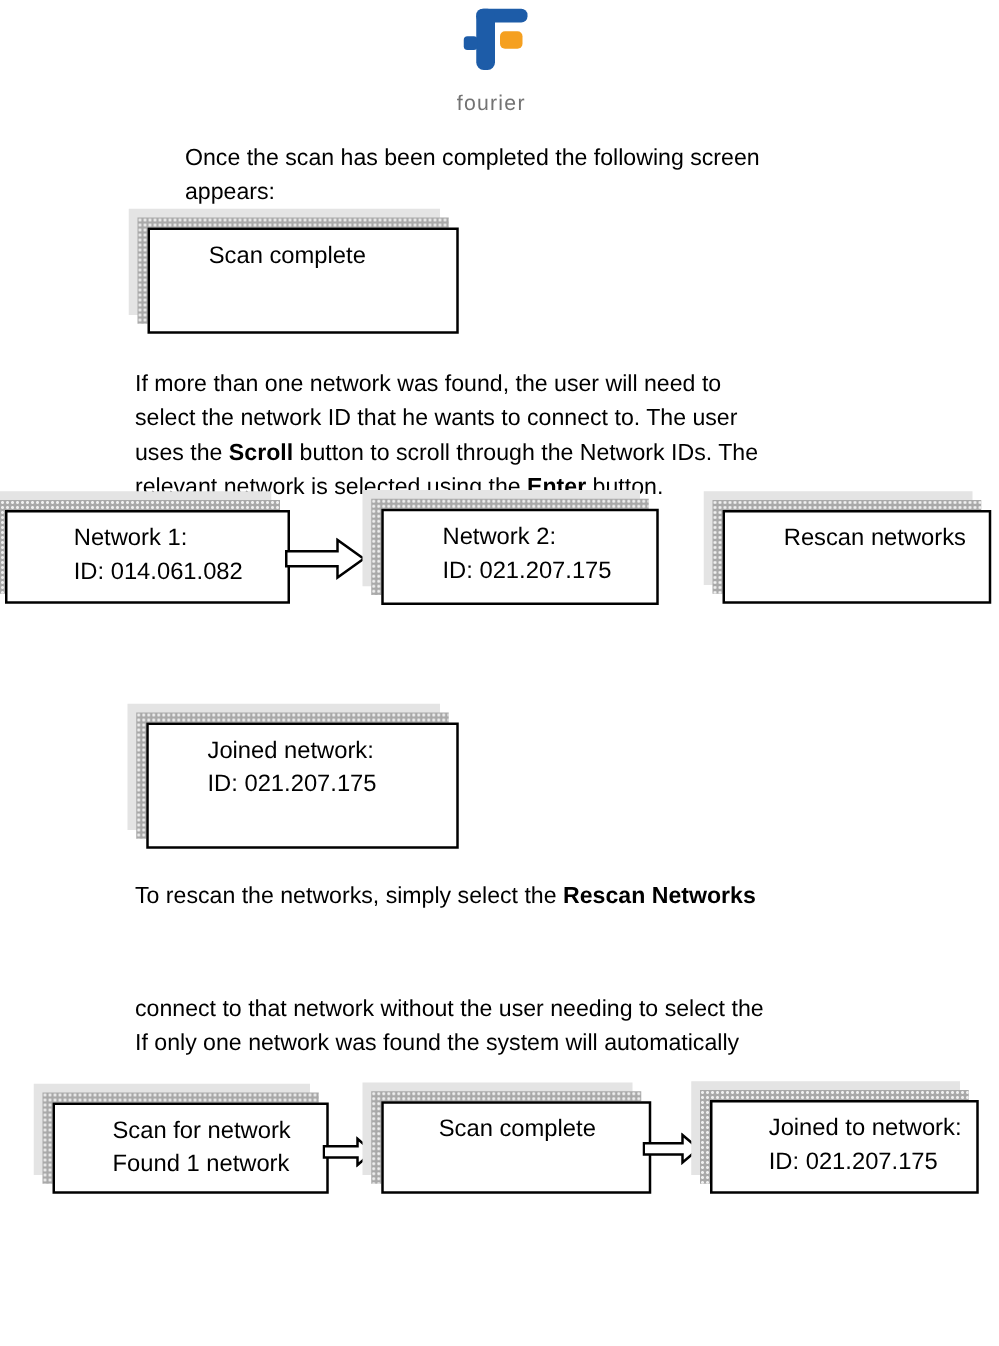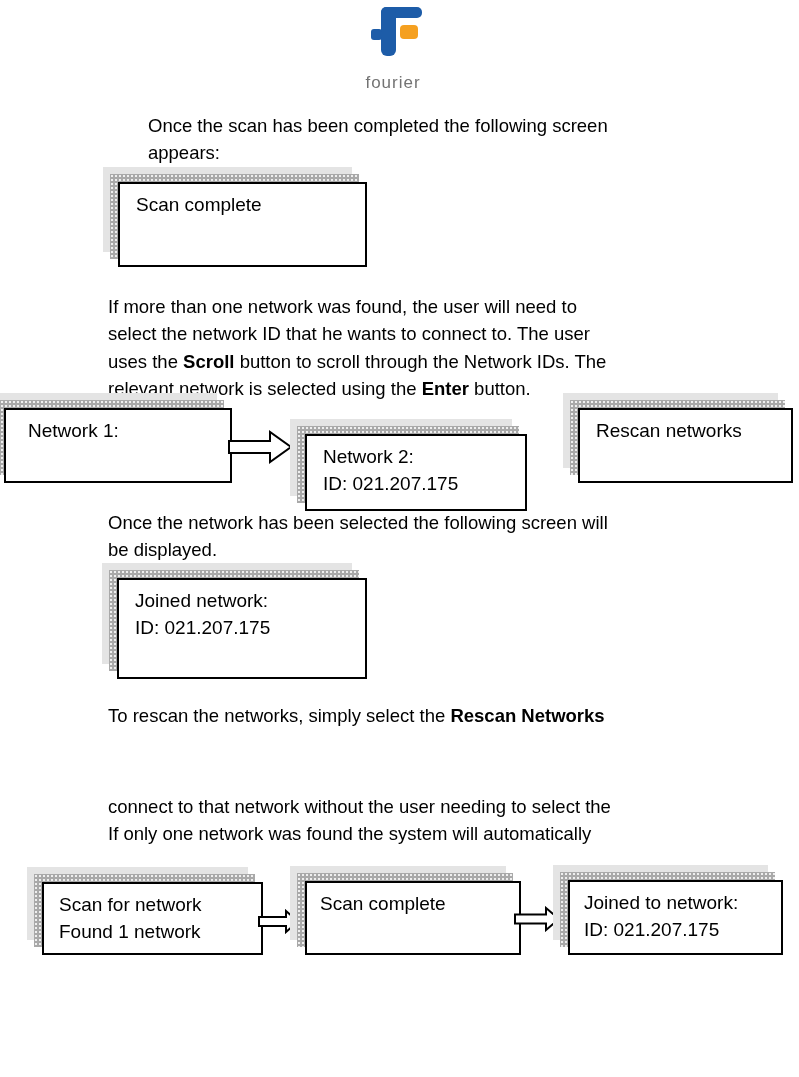--- a/index.html
+++ b/index.html
@@ -36,21 +36,21 @@
   }
   .screen .sh-near {
     position: absolute; left: -8px; top: -8px; width: 100%; height: 100%;
     background-color: #a9a9a9;
     background-image: radial-gradient(#efefef 1px, rgba(0,0,0,0) 1.3px);
     background-size: 4px 4px;
   }
   .screen .face {
     position: absolute; left: 0; top: 0; width: 100%; height: 100%;
     background: #ffffff; border: 2px solid #000000; box-sizing: border-box;
-    font-size: 19px; line-height: 27px; white-space: nowrap;
+    font-size: 19px; line-height: 27px; white-space: nowrap; padding-left: 31px;
   }
   .screen .face .txt { padding: 7px 0 0 16px; }
 
   
   .arrow { position: absolute; }
 
   
   .pageno {
     position: absolute; left: 352px; top: 1050px; width: 80px;
     text-align: center; font-size: 18px; margin-top: 24px;
@@ -90,53 +90,50 @@
     <div><span>uses the </span><b>Scroll</b><span> button to scroll through the Network IDs. The</span></div>
     <div><span>relevant network is selected using the </span><b>Enter</b><span> button.</span></div>
   </div>
 
   <div class="screen" style="left:4px; top:408px; width:228px; height:75px;">
     <div class="sh-far"></div>
     <div class="sh-near"></div>
     <div class="face">
       <div class="txt" style="padding-left:22px;">
         <div>Network 1:</div>
+        <div>ID: 014.061.082</div>
       </div>
     </div>
   </div>
 
   <svg class="arrow" style="left:228px; top:430px;" width="65" height="34" viewBox="0 0 65 34">
     <polygon points="1,11 42,11 42,2 63,17 42,32 42,23 1,23" fill="#ffffff" stroke="#000000" stroke-width="2"></polygon>
   </svg>
 
-  <div class="screen" style="left:305px; top:407px; width:222px; height:77px;margin-top:27px;">
+  <div class="screen" style="left:305px; top:407px; width:222px; height:77px;">
     <div class="sh-far"></div>
     <div class="sh-near"></div>
     <div class="face">
       <div class="txt">
         <div>Network 2:</div>
         <div>ID: 021.207.175</div>
       </div>
     </div>
   </div>
 
   <div class="screen" style="left:578px; top:408px; width:215px; height:75px;">
     <div class="sh-far"></div>
     <div class="sh-near"></div>
     <div class="face">
       <div class="txt">
         <div>Rescan networks</div>
       </div>
     </div>
   </div>
 
-  <div class="para" style="left:108px; top:509px;">
-    <div><span>Once the network has been selected the following screen will</span></div>
-    <div><span>be displayed.</span></div>
-  </div>
 
   <div class="screen" style="left:117px; top:578px; width:250px; height:101px;">
     <div class="sh-far"></div>
     <div class="sh-near"></div>
     <div class="face">
       <div class="txt">
         <div>Joined network:</div>
         <div>ID: 021.207.175</div>
       </div>
     </div>

